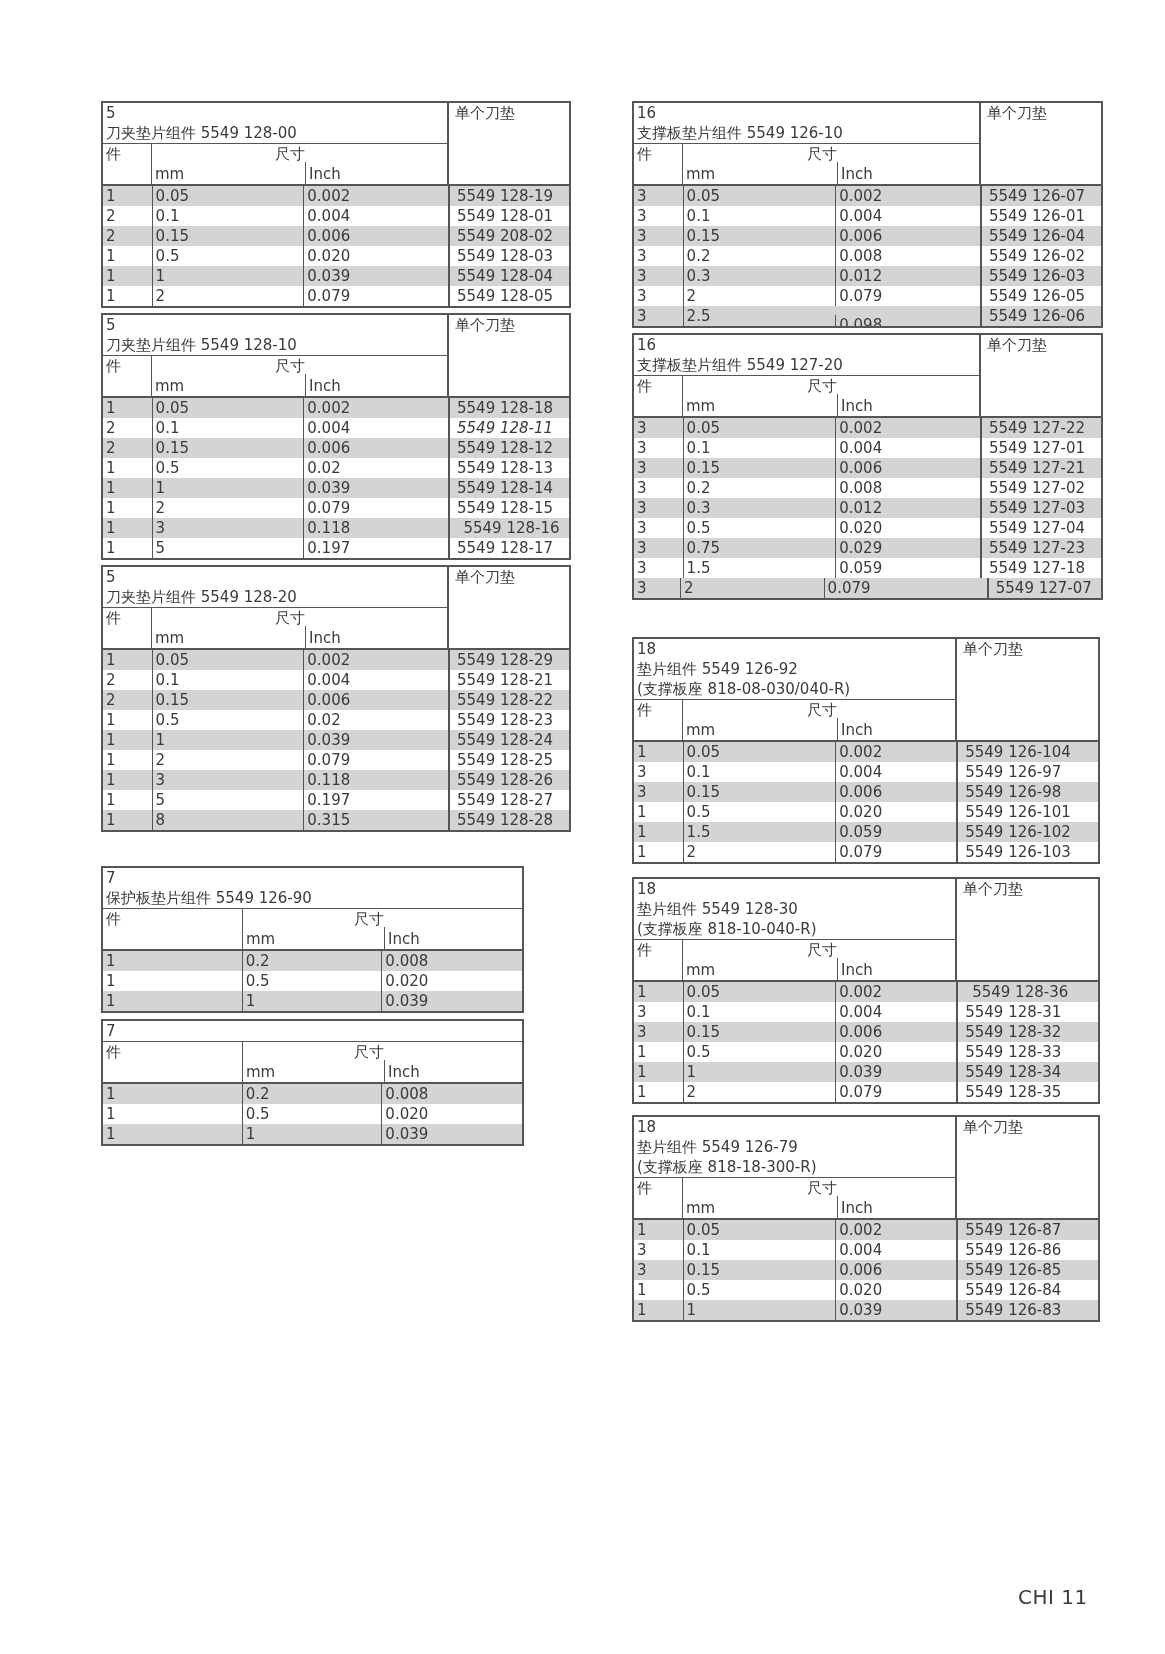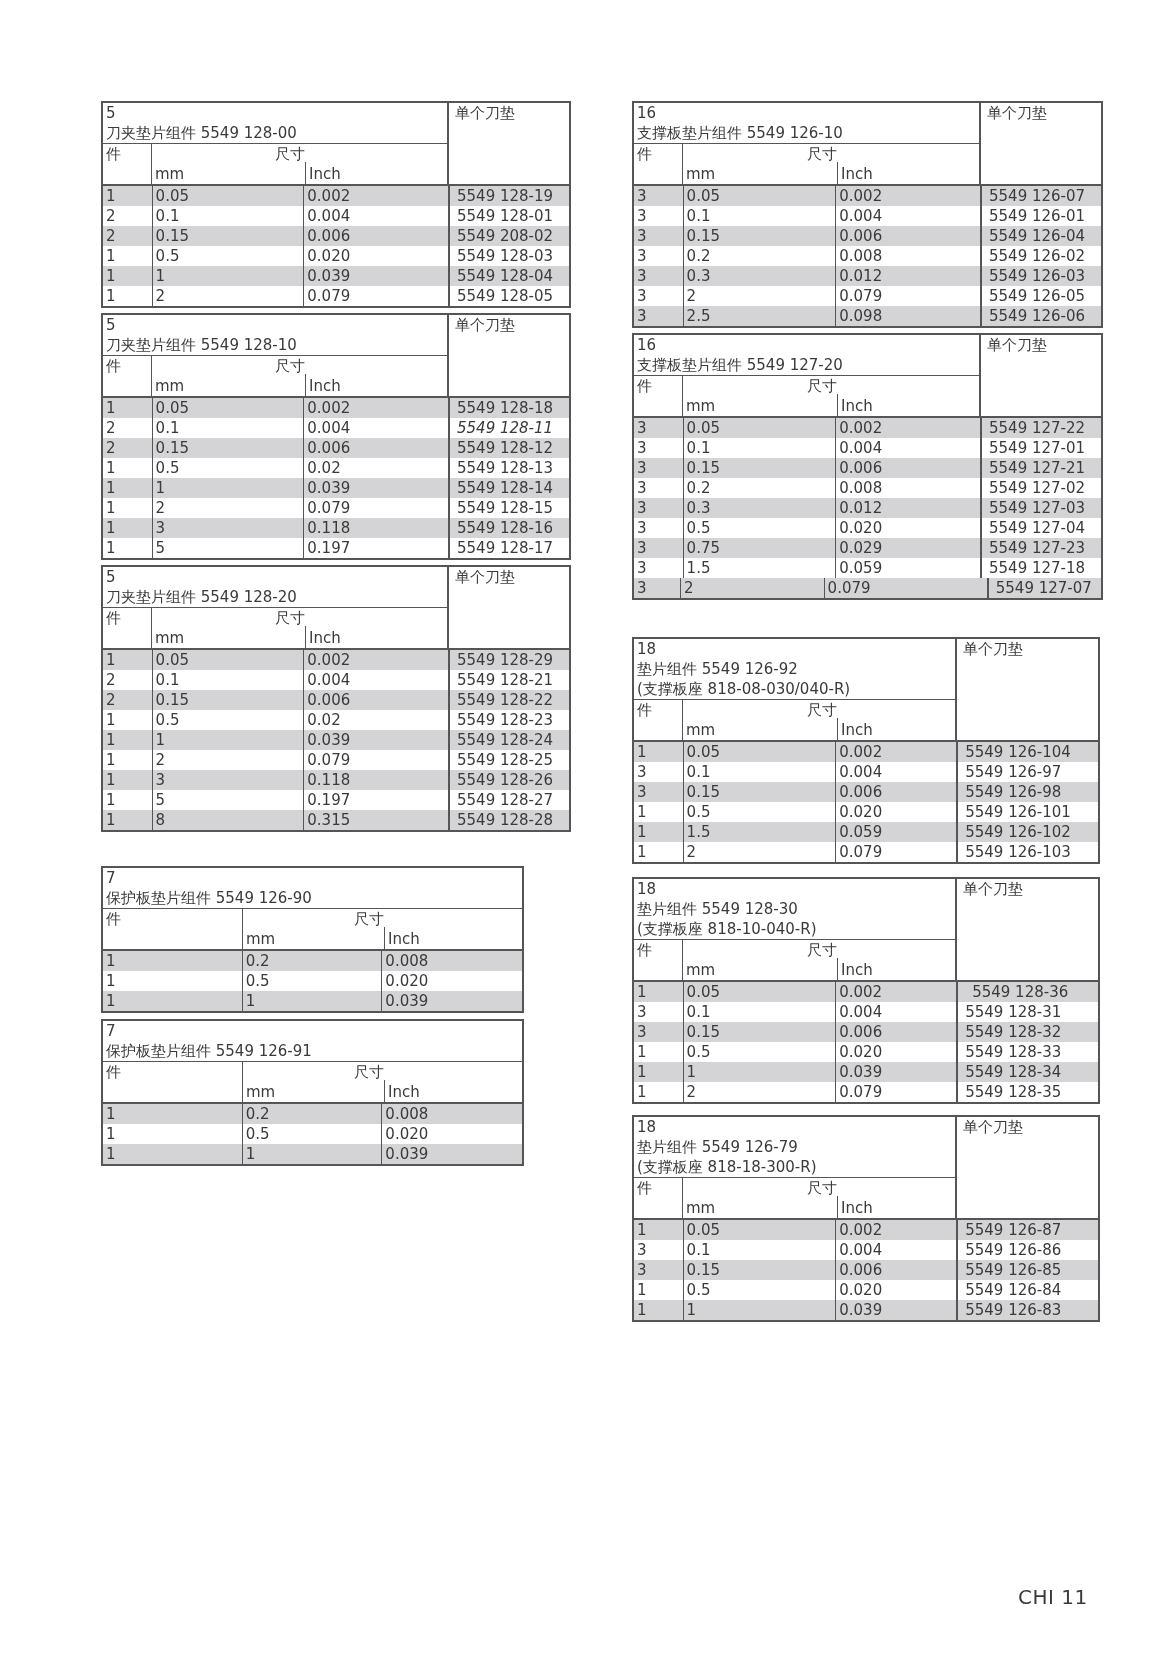--- a/index.html
+++ b/index.html
@@ -134,21 +134,21 @@
       <div class="row">
         <div class="cell" style="width: 49px;">1</div>
         <div class="cell b" style="width: 153px;">2</div>
         <div class="cell b" style="width: 146px;">0.079</div>
         <div class="cell pb" style="width: 122px;">5549 128-15</div>
       </div>
       <div class="row alt">
         <div class="cell" style="width: 49px;">1</div>
         <div class="cell b" style="width: 153px;">3</div>
         <div class="cell b" style="width: 146px;">0.118</div>
-        <div class="cell pb" style="width: 122px;">5549 128-16</div>
+        <div class="cell pb" style="width: 122px; text-align: center;">5549 128-16</div>
       </div>
       <div class="row">
         <div class="cell" style="width: 49px;">1</div>
         <div class="cell b" style="width: 153px;">5</div>
         <div class="cell b" style="width: 146px;">0.197</div>
         <div class="cell pb" style="width: 122px;">5549 128-17</div>
       </div>
     </div>
     <div class="tbl" style="left: 101px; top: 565px; width: 470px;">
       <div class="head">
@@ -254,21 +254,20 @@
         <div class="cell" style="width: 140px;">1</div>
         <div class="cell b" style="width: 141px;">1</div>
         <div class="cell b" style="width: 142px;">0.039</div>
       </div>
     </div>
     <div class="tbl" style="left: 101px; top: 1019px; width: 423px;">
       <div class="head">
         <div class="head-left">
           <div class="title">
             <div>7</div>
-            <div>保护板垫片组件 5549 126-91</div>
           </div>
           <div class="sub">
             <div class="qty-h" style="width: 140px;">件</div>
             <div class="dim-h">
               <div class="dim-label" style="left: 111px;">尺寸</div>
               <div class="unit" style="left: 0px; width: 141px;">mm</div>
               <div class="unit inch" style="left: 141px; right: 0px;">Inch</div>
             </div>
           </div>
         </div>
@@ -339,21 +338,21 @@
       </div>
       <div class="row">
         <div class="cell" style="width: 49px;">3</div>
         <div class="cell b" style="width: 154px;">2</div>
         <div class="cell b" style="width: 146px;">0.079</div>
         <div class="cell pb" style="width: 122px;">5549 126-05</div>
       </div>
       <div class="row alt">
         <div class="cell" style="width: 49px;">3</div>
         <div class="cell b" style="width: 154px;">2.5</div>
-        <div class="cell b" style="width: 146px;">0.098</div>
+        <div class="cell b" style="width: 146px; margin-top: 9px;">0.098</div>
         <div class="cell pb" style="width: 122px;">5549 126-06</div>
       </div>
     </div>
     <div class="tbl" style="left: 632px; top: 333px; width: 471px;">
       <div class="head">
         <div class="head-left">
           <div class="title">
             <div>16</div>
             <div>支撑板垫片组件 5549 127-20</div>
           </div>

